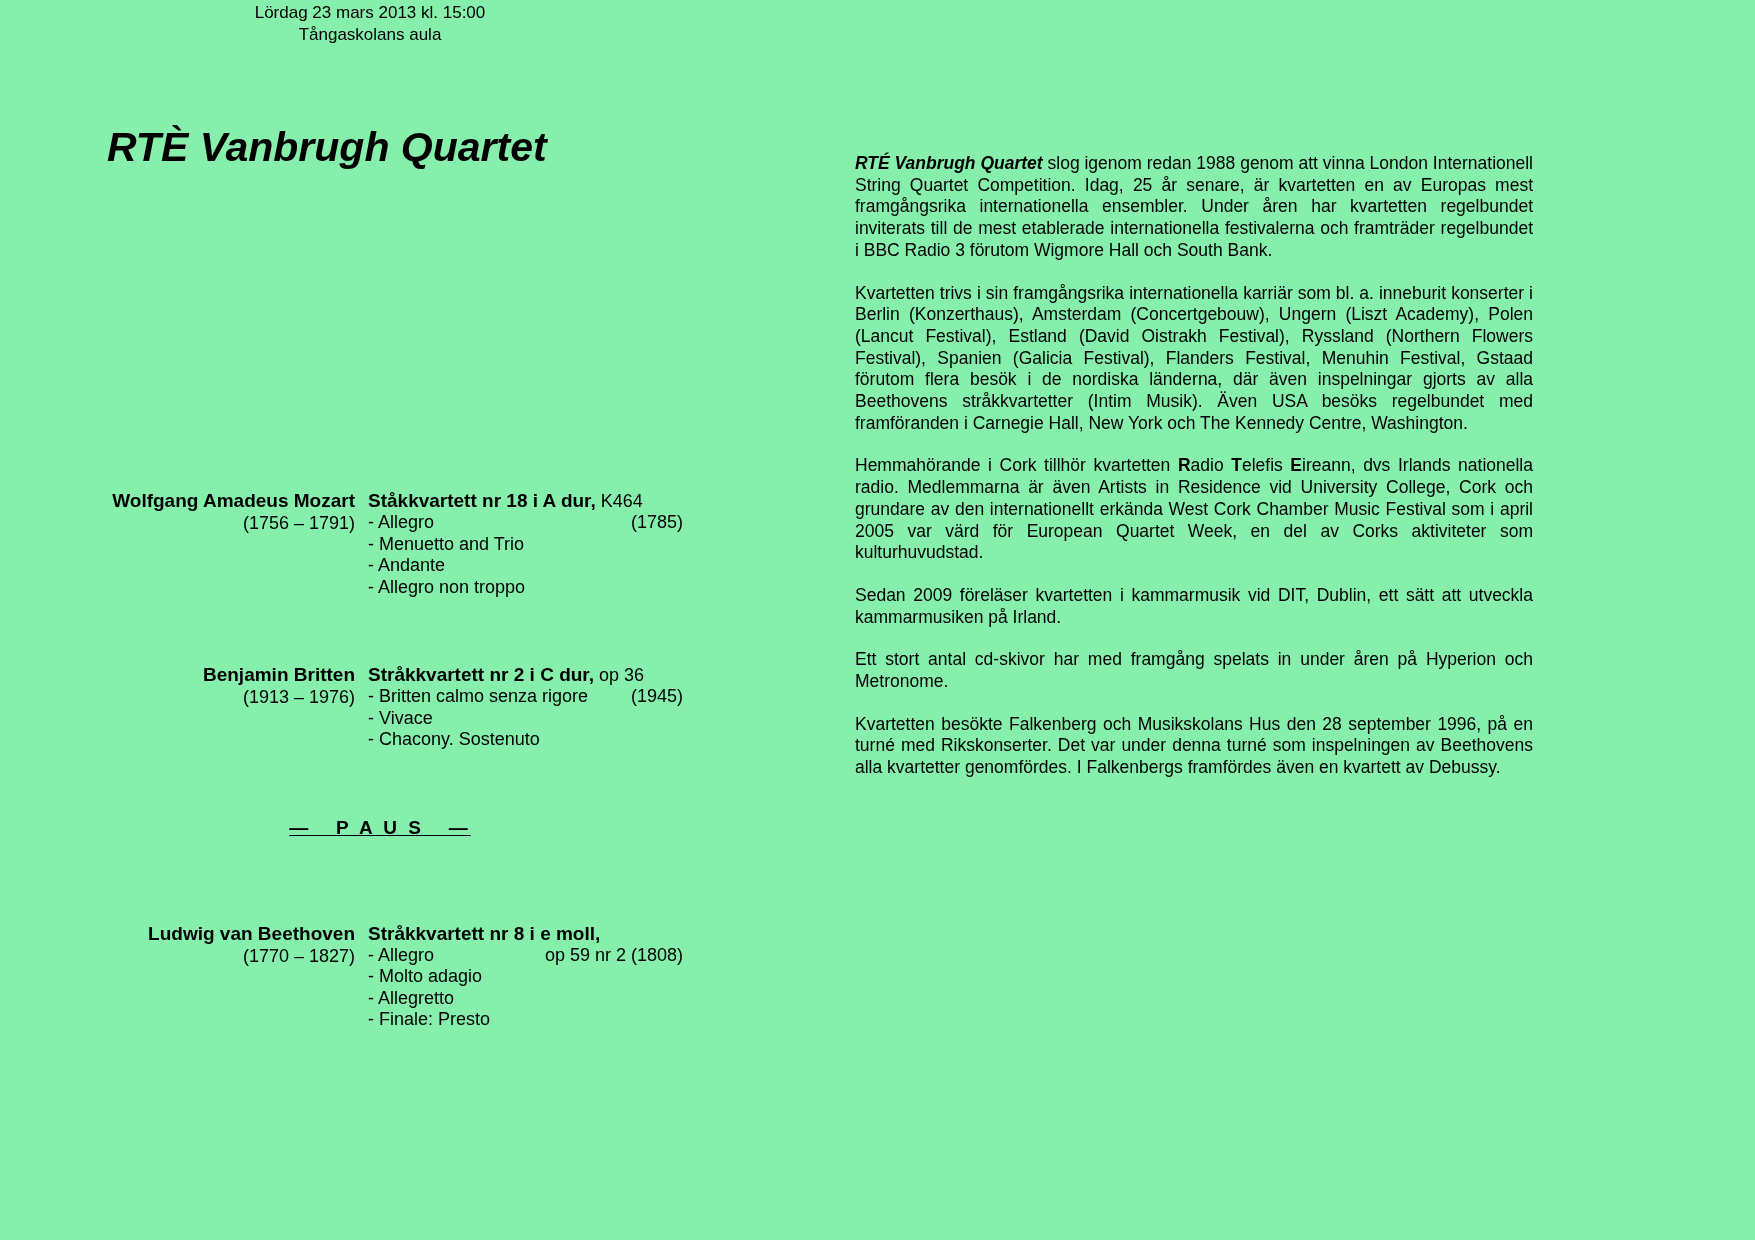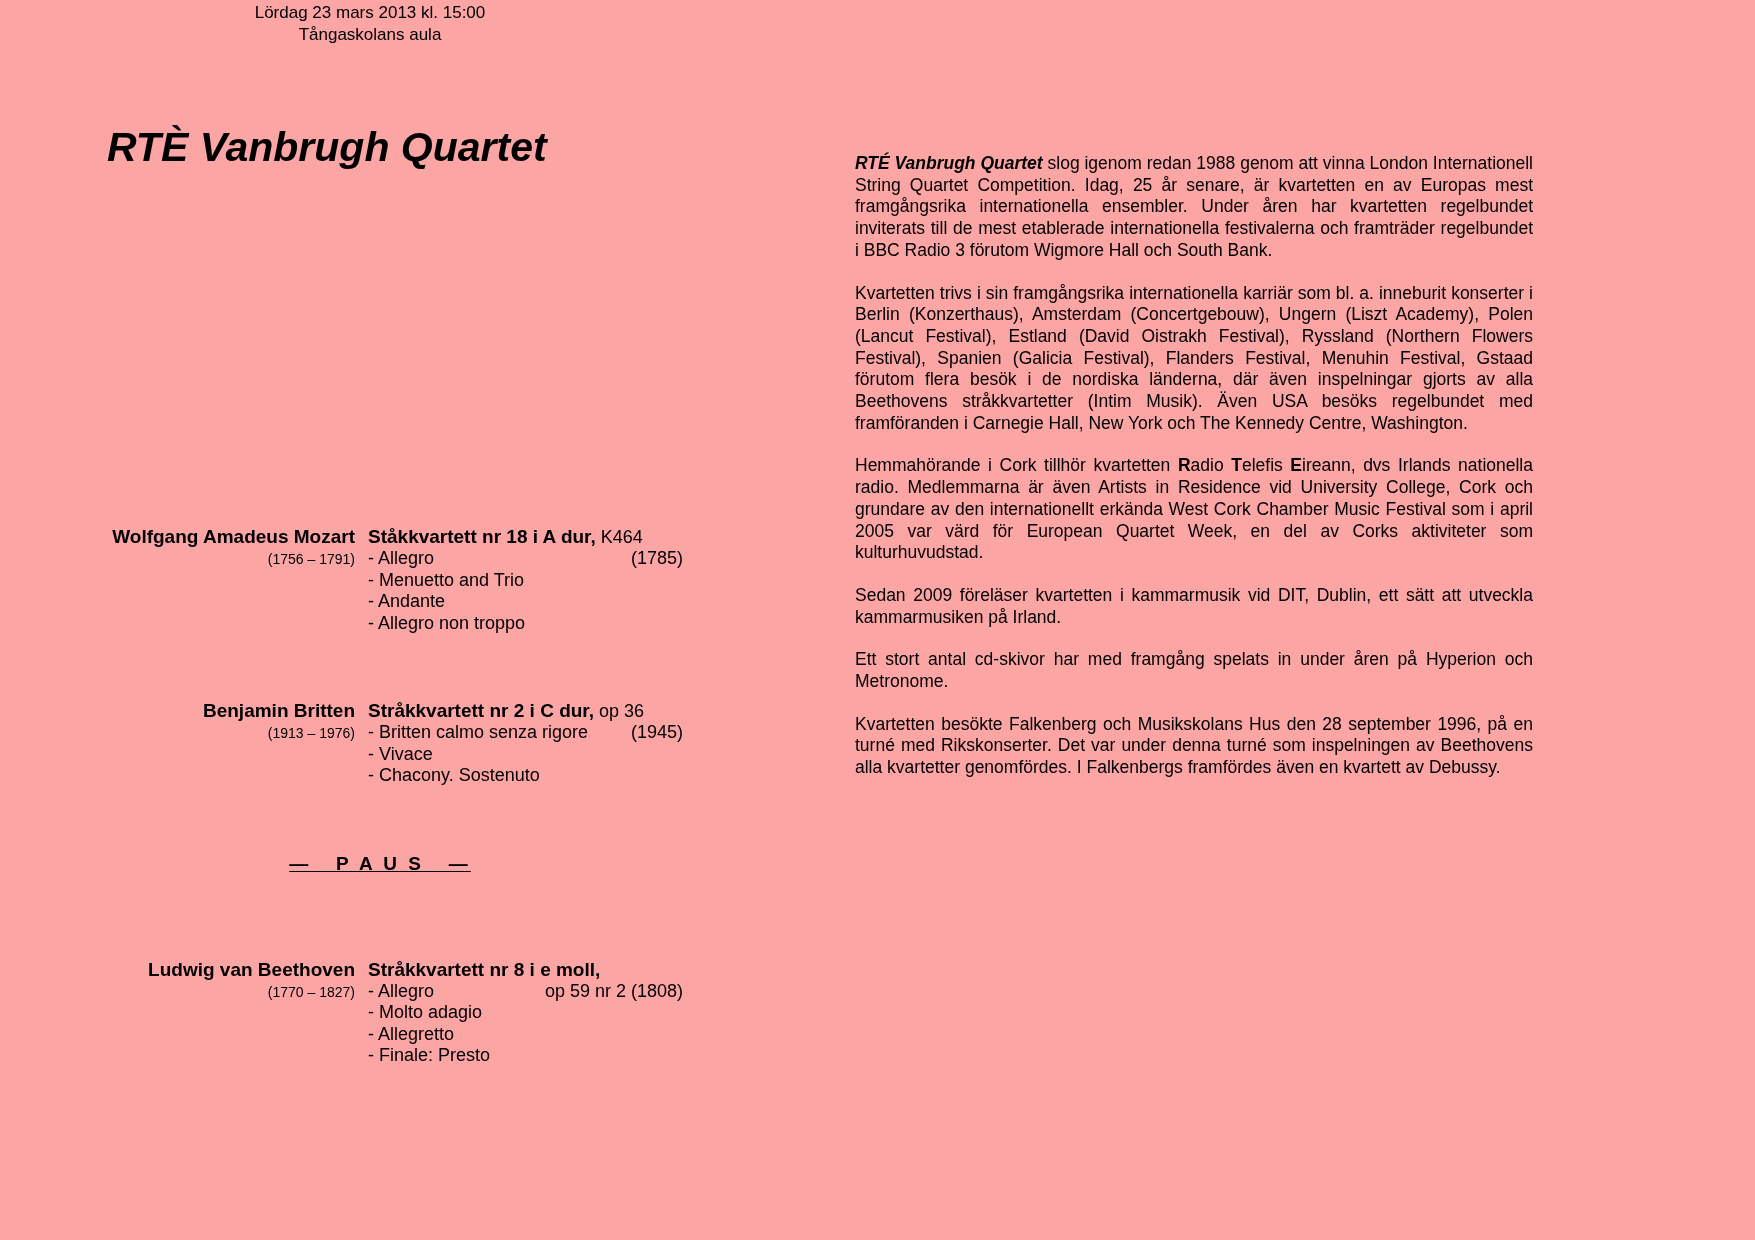--- a/index.html
+++ b/index.html
@@ -1,20 +1,20 @@
 <!DOCTYPE html>
 <html><head>
 <meta charset="utf-8">
 <style>
   html, body { margin: 0; padding: 0; background: #ffffff; }
   .sheet {
     position: relative;
     width: 1755px;
     height: 1240px;
-    background: #fca5a5;
+    background: #86efac;
     color: #000000;
     font-family: "Liberation Sans", sans-serif;
     overflow: hidden;
   }
 
   
   .left-page { position: absolute; left: 0; top: 0; width: 780px; height: 1240px; }
 
   .event-info {
     position: absolute; top: 2px; left: 0; width: 740px;
@@ -27,25 +27,25 @@
     white-space: nowrap;
   }
 
   .performers {
     position: absolute; top: 262px; left: 0; width: 740px;
     text-align: center; font-style: italic;
     font-size: 20.5px; line-height: 28px;
   }
   .performer-name { font-weight: bold; }
 
-  .program { position: absolute; top: 490px; left: 65px; width: 630px; font-size: 18px; margin-top: 36px; }
+  .program { position: absolute; top: 490px; left: 65px; width: 630px; font-size: 18px; }
   .piece { display: flex; margin-bottom: 66px; }
   .piece-composer { flex: none; width: 290px; text-align: right; }
   .composer-name { font-weight: bold; font-size: 19px; line-height: 22px; }
-  .composer-years { font-size: 14px; line-height: 22px; }
+  .composer-years { font-size: 18px; line-height: 22px; }
   .piece-work { flex: none; width: 315px; margin-left: 13px; }
   .work-title { font-size: 19px; line-height: 22px; font-weight: bold; }
   .work-title-suffix { font-weight: normal; font-size: 18px; }
   .movement { line-height: 21.5px; }
   .movement-split { display: flex; justify-content: space-between; }
   .paus {
     text-align: center; font-weight: bold; font-size: 19px;
     letter-spacing: 3px; white-space: pre; margin: 0 0 84px 0; text-decoration: underline;
   }
 

